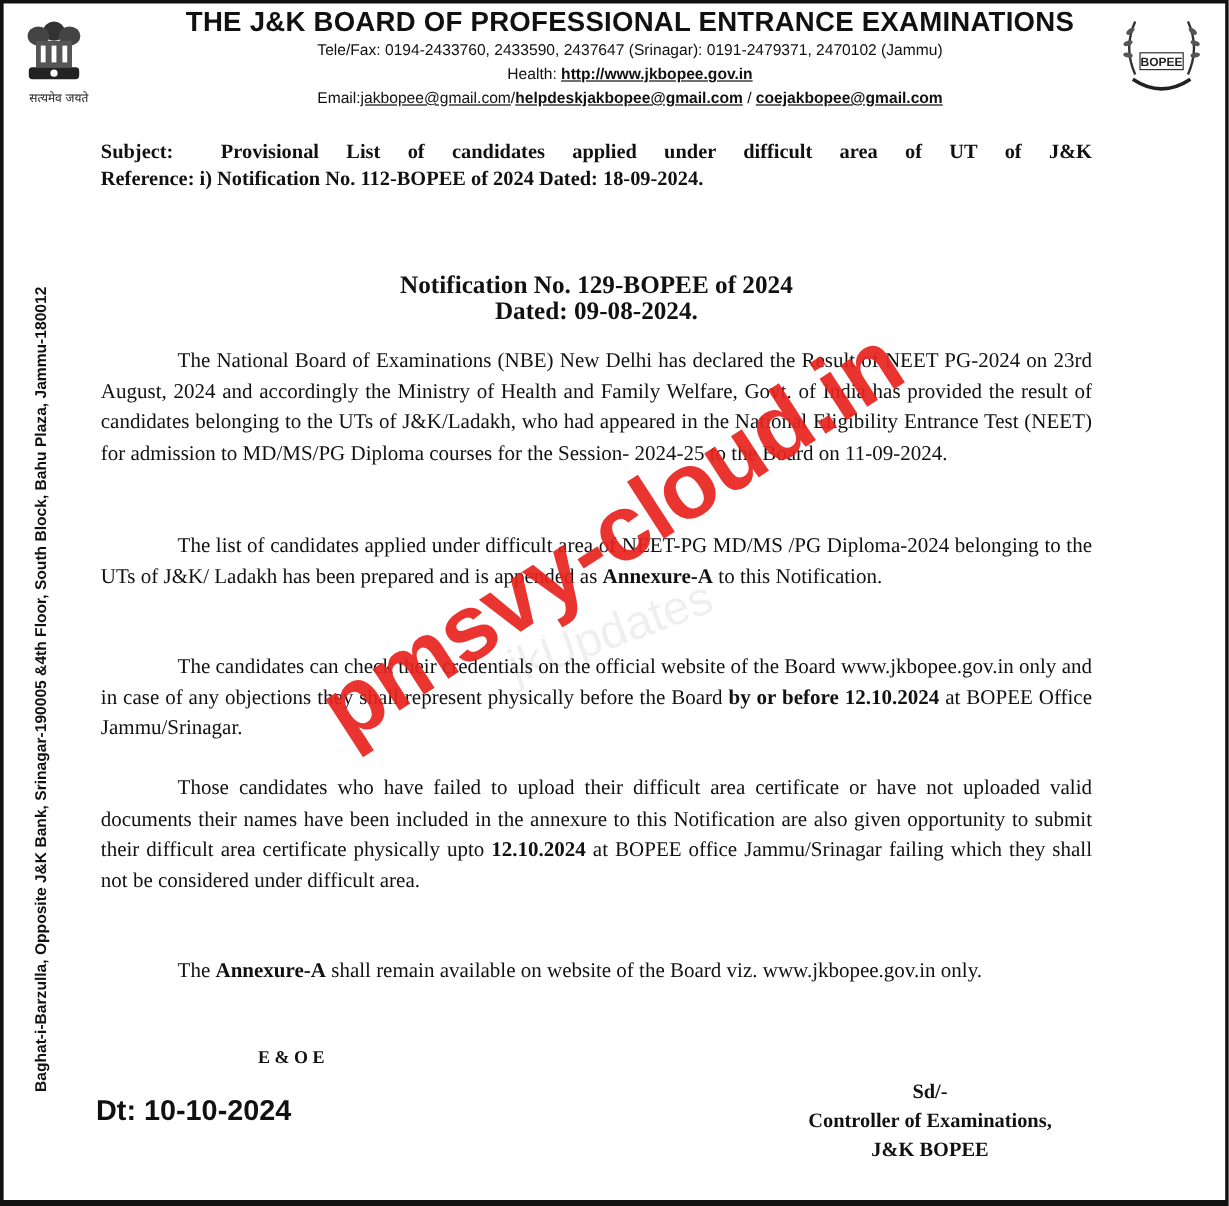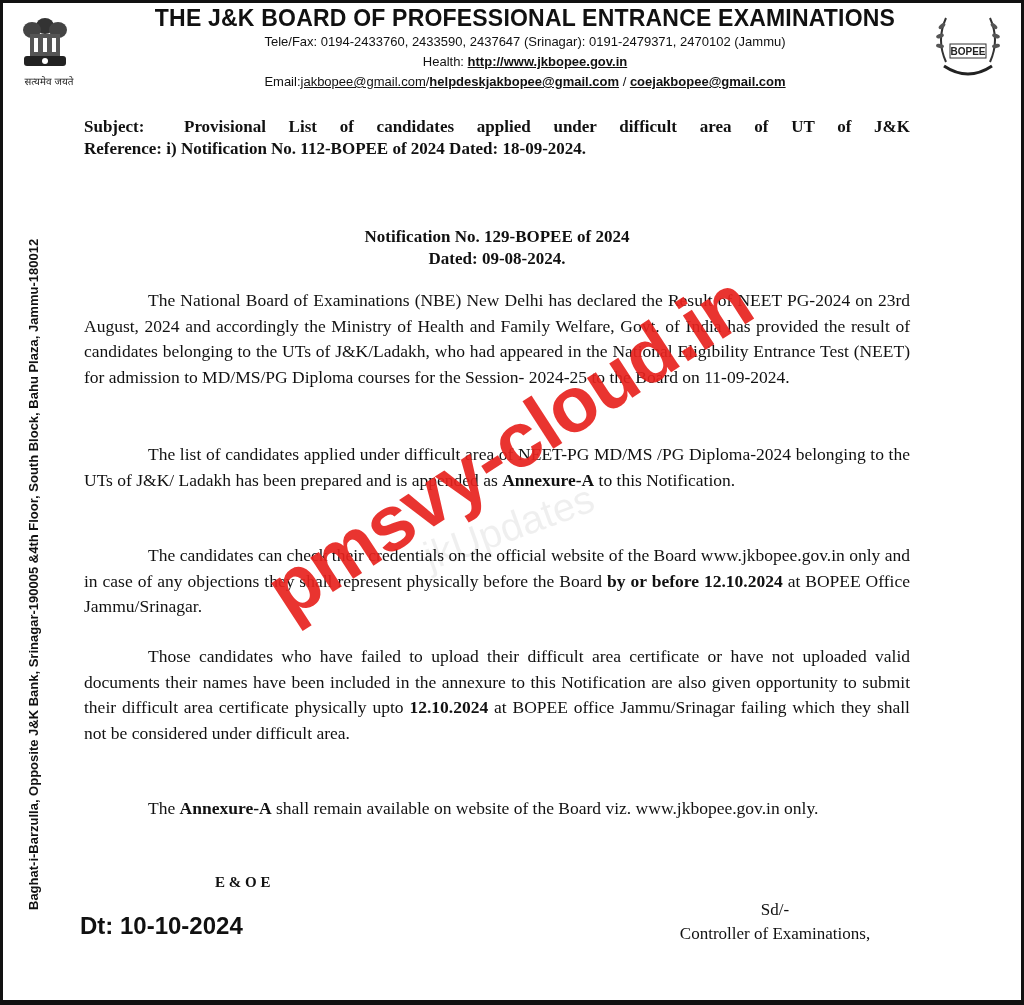--- a/index.html
+++ b/index.html
@@ -47,38 +47,38 @@
     font-weight: bold; font-size: 17px; line-height: 22px;
   }
   .subject .lbl { display: inline-block; width: 100px; }
   .subject .row { display: flex; }
   .subject .txt { flex: 1; text-align: justify; text-align-last: justify; }
   .subject .txt.last { text-align-last: left; }
   .subject .indent { padding-left: 100px; }
 
   .notif-head {
     position: absolute; left: 84px; top: 226px; width: 826px; text-align: center;
-    font-weight: bold; font-size: 17px; line-height: 22px;
+    font-weight: bold; font-size: 21px; line-height: 22px;
   }
 
   .para {
     position: absolute; left: 84px; width: 826px;
     font-size: 17.5px; line-height: 25.5px; text-align: justify;
   }
   .para .ind { display: inline-block; width: 64px; }
   .para b { font-weight: bold; }
 
   .eoe { position: absolute; left: 215px; top: 874px; font-weight: bold; font-size: 15px; }
   .dip {
     position: absolute; left: 80px; top: 910px;
     font-family: "Liberation Sans", sans-serif; font-weight: bold; font-size: 24px; line-height: 32px;
   }
   .sign {
     position: absolute; left: 630px; top: 898px; width: 290px; text-align: center;
-    font-weight: normal; font-size: 17px; line-height: 24px;
+    font-weight: bold; font-size: 17px; line-height: 24px;
   }
   .watermark {
     position: absolute; left: 250px; top: 560px;
     font-family: "Liberation Sans", sans-serif; font-weight: bold;
     font-size: 78px; color: #e8231f; opacity: 0.92;
     transform: rotate(-33deg); transform-origin: left top;
     white-space: nowrap; letter-spacing: -1px;
   }
   .faint-wm {
     position: absolute; left: 420px; top: 505px;
@@ -172,16 +172,17 @@
   <span class="ind"></span><span>The </span><b>Annexure-A</b><span> shall remain available on website of the Board viz. www.jkbopee.gov.in only.</span>
 </div>
 
 <div class="eoe">E &amp; O E</div>
 <div class="dip">
   <div>Dt: 10-10-2024</div>
 </div>
 <div class="sign">
   <div>Sd/-</div>
   <div>Controller of Examinations,</div>
+  <div>J&amp;K BOPEE</div>
 </div>
 
 <div class="faint-wm">jkUpdates</div>
 <div class="watermark">pmsvy-cloud.in</div>
 
 </body></html>

